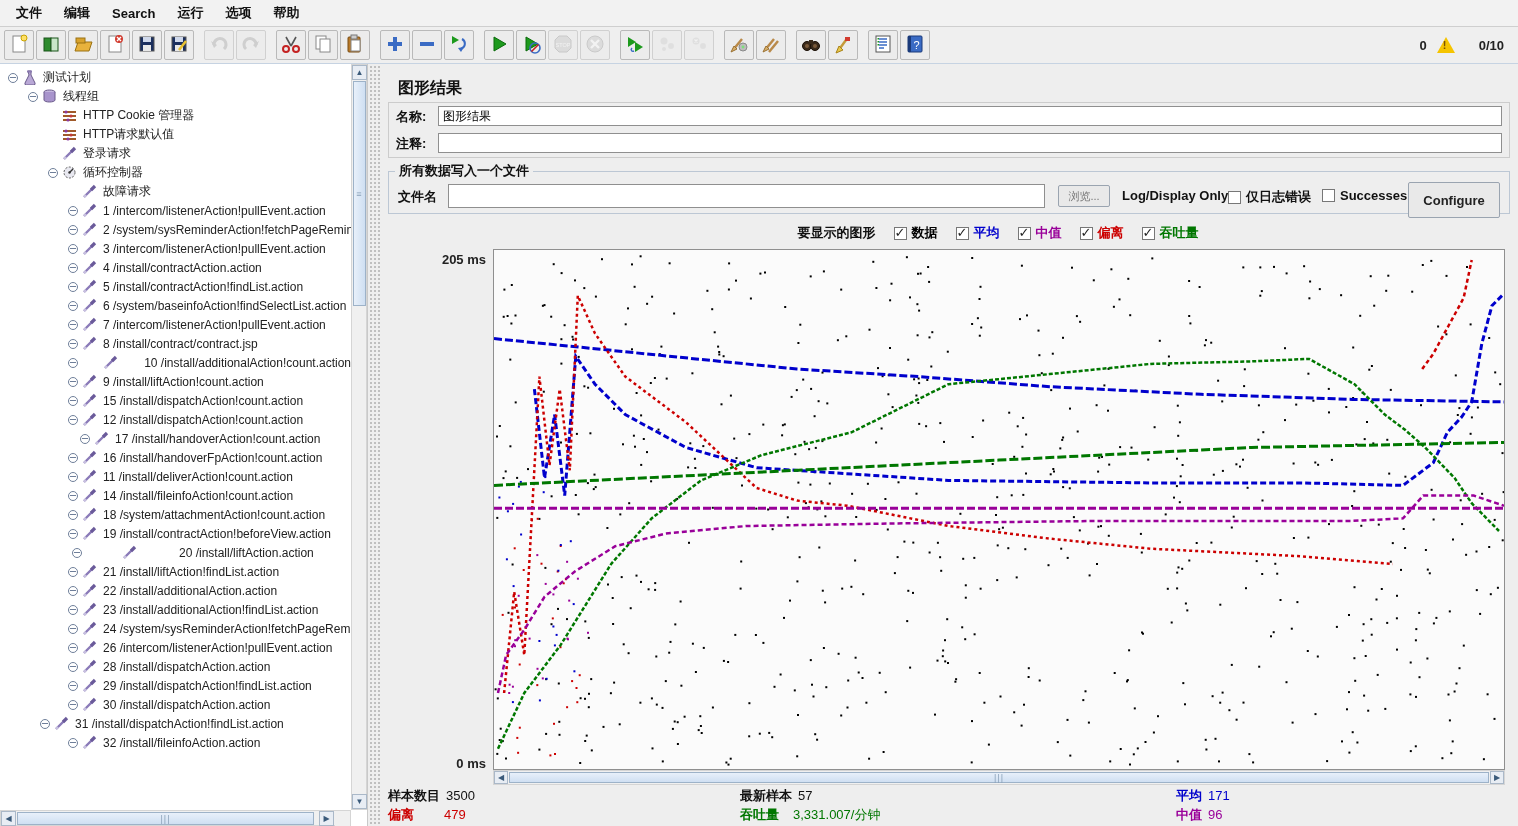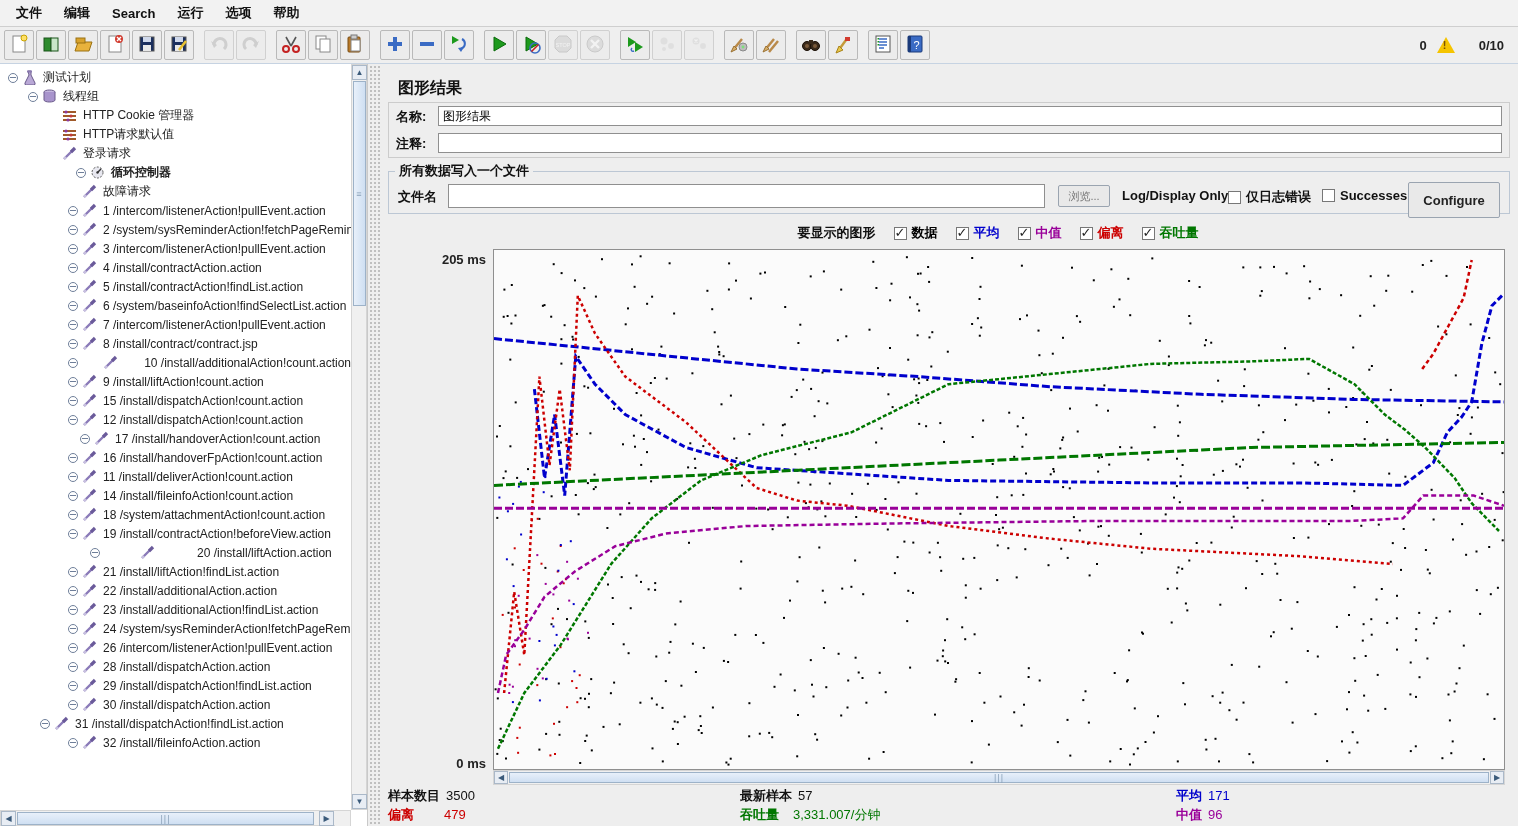--- a/index.html
+++ b/index.html
@@ -316,21 +316,21 @@
         </div>
         <div class="tree-row" style="padding-left: 48px;">
           <span class="no-handle"></span>
           <span class="ticon"><svg width="15" height="15" viewBox="0 0 15 15">
               <line x1="2" y1="13" x2="11" y2="4" stroke="#8a7ab8" stroke-width="2.4"></line>
               <line x1="9" y1="6" x2="13" y2="2" stroke="#6a5a9a" stroke-width="3.2"></line>
               <line x1="2" y1="13" x2="4" y2="11" stroke="#c8c0e0" stroke-width="2.4"></line>
             </svg></span>
           <span>登录请求</span>
         </div>
-        <div class="tree-row" style="padding-left: 76px; font-weight: bold;">
+        <div class="tree-row" style="padding-left: 48px;">
           <span class="handle"></span>
           <span class="ticon"><svg width="15" height="15" viewBox="0 0 15 15">
               <circle cx="7.5" cy="7.5" r="5.5" fill="#e8e8f0" stroke="#555" stroke-dasharray="2,1.5"></circle>
               <path d="M7.5 7.5L11 4" stroke="#333" stroke-width="1.4"></path>
               <circle cx="7.5" cy="7.5" r="1.2" fill="#333"></circle>
             </svg></span>
           <span>循环控制器</span>
         </div>
         <div class="tree-row" style="padding-left: 68px;">
           <span class="no-handle"></span>
@@ -496,21 +496,21 @@
         </div>
         <div class="tree-row" style="padding-left: 68px;">
           <span class="handle"></span>
           <span class="ticon"><svg width="15" height="15" viewBox="0 0 15 15">
               <line x1="2" y1="13" x2="11" y2="4" stroke="#8a7ab8" stroke-width="2.4"></line>
               <line x1="9" y1="6" x2="13" y2="2" stroke="#6a5a9a" stroke-width="3.2"></line>
               <line x1="2" y1="13" x2="4" y2="11" stroke="#c8c0e0" stroke-width="2.4"></line>
             </svg></span>
           <span>19 /install/contractAction!beforeView.action</span>
         </div>
-        <div class="tree-row" style="padding-left: 90px; gap: 36px;">
+        <div class="tree-row" style="padding-left: 72px; gap: 36px;">
           <span class="handle"></span>
           <span class="ticon"><svg width="15" height="15" viewBox="0 0 15 15">
               <line x1="2" y1="13" x2="11" y2="4" stroke="#8a7ab8" stroke-width="2.4"></line>
               <line x1="9" y1="6" x2="13" y2="2" stroke="#6a5a9a" stroke-width="3.2"></line>
               <line x1="2" y1="13" x2="4" y2="11" stroke="#c8c0e0" stroke-width="2.4"></line>
             </svg></span>
           <span>20 /install/liftAction.action</span>
         </div>
         <div class="tree-row" style="padding-left: 68px;">
           <span class="handle"></span>

